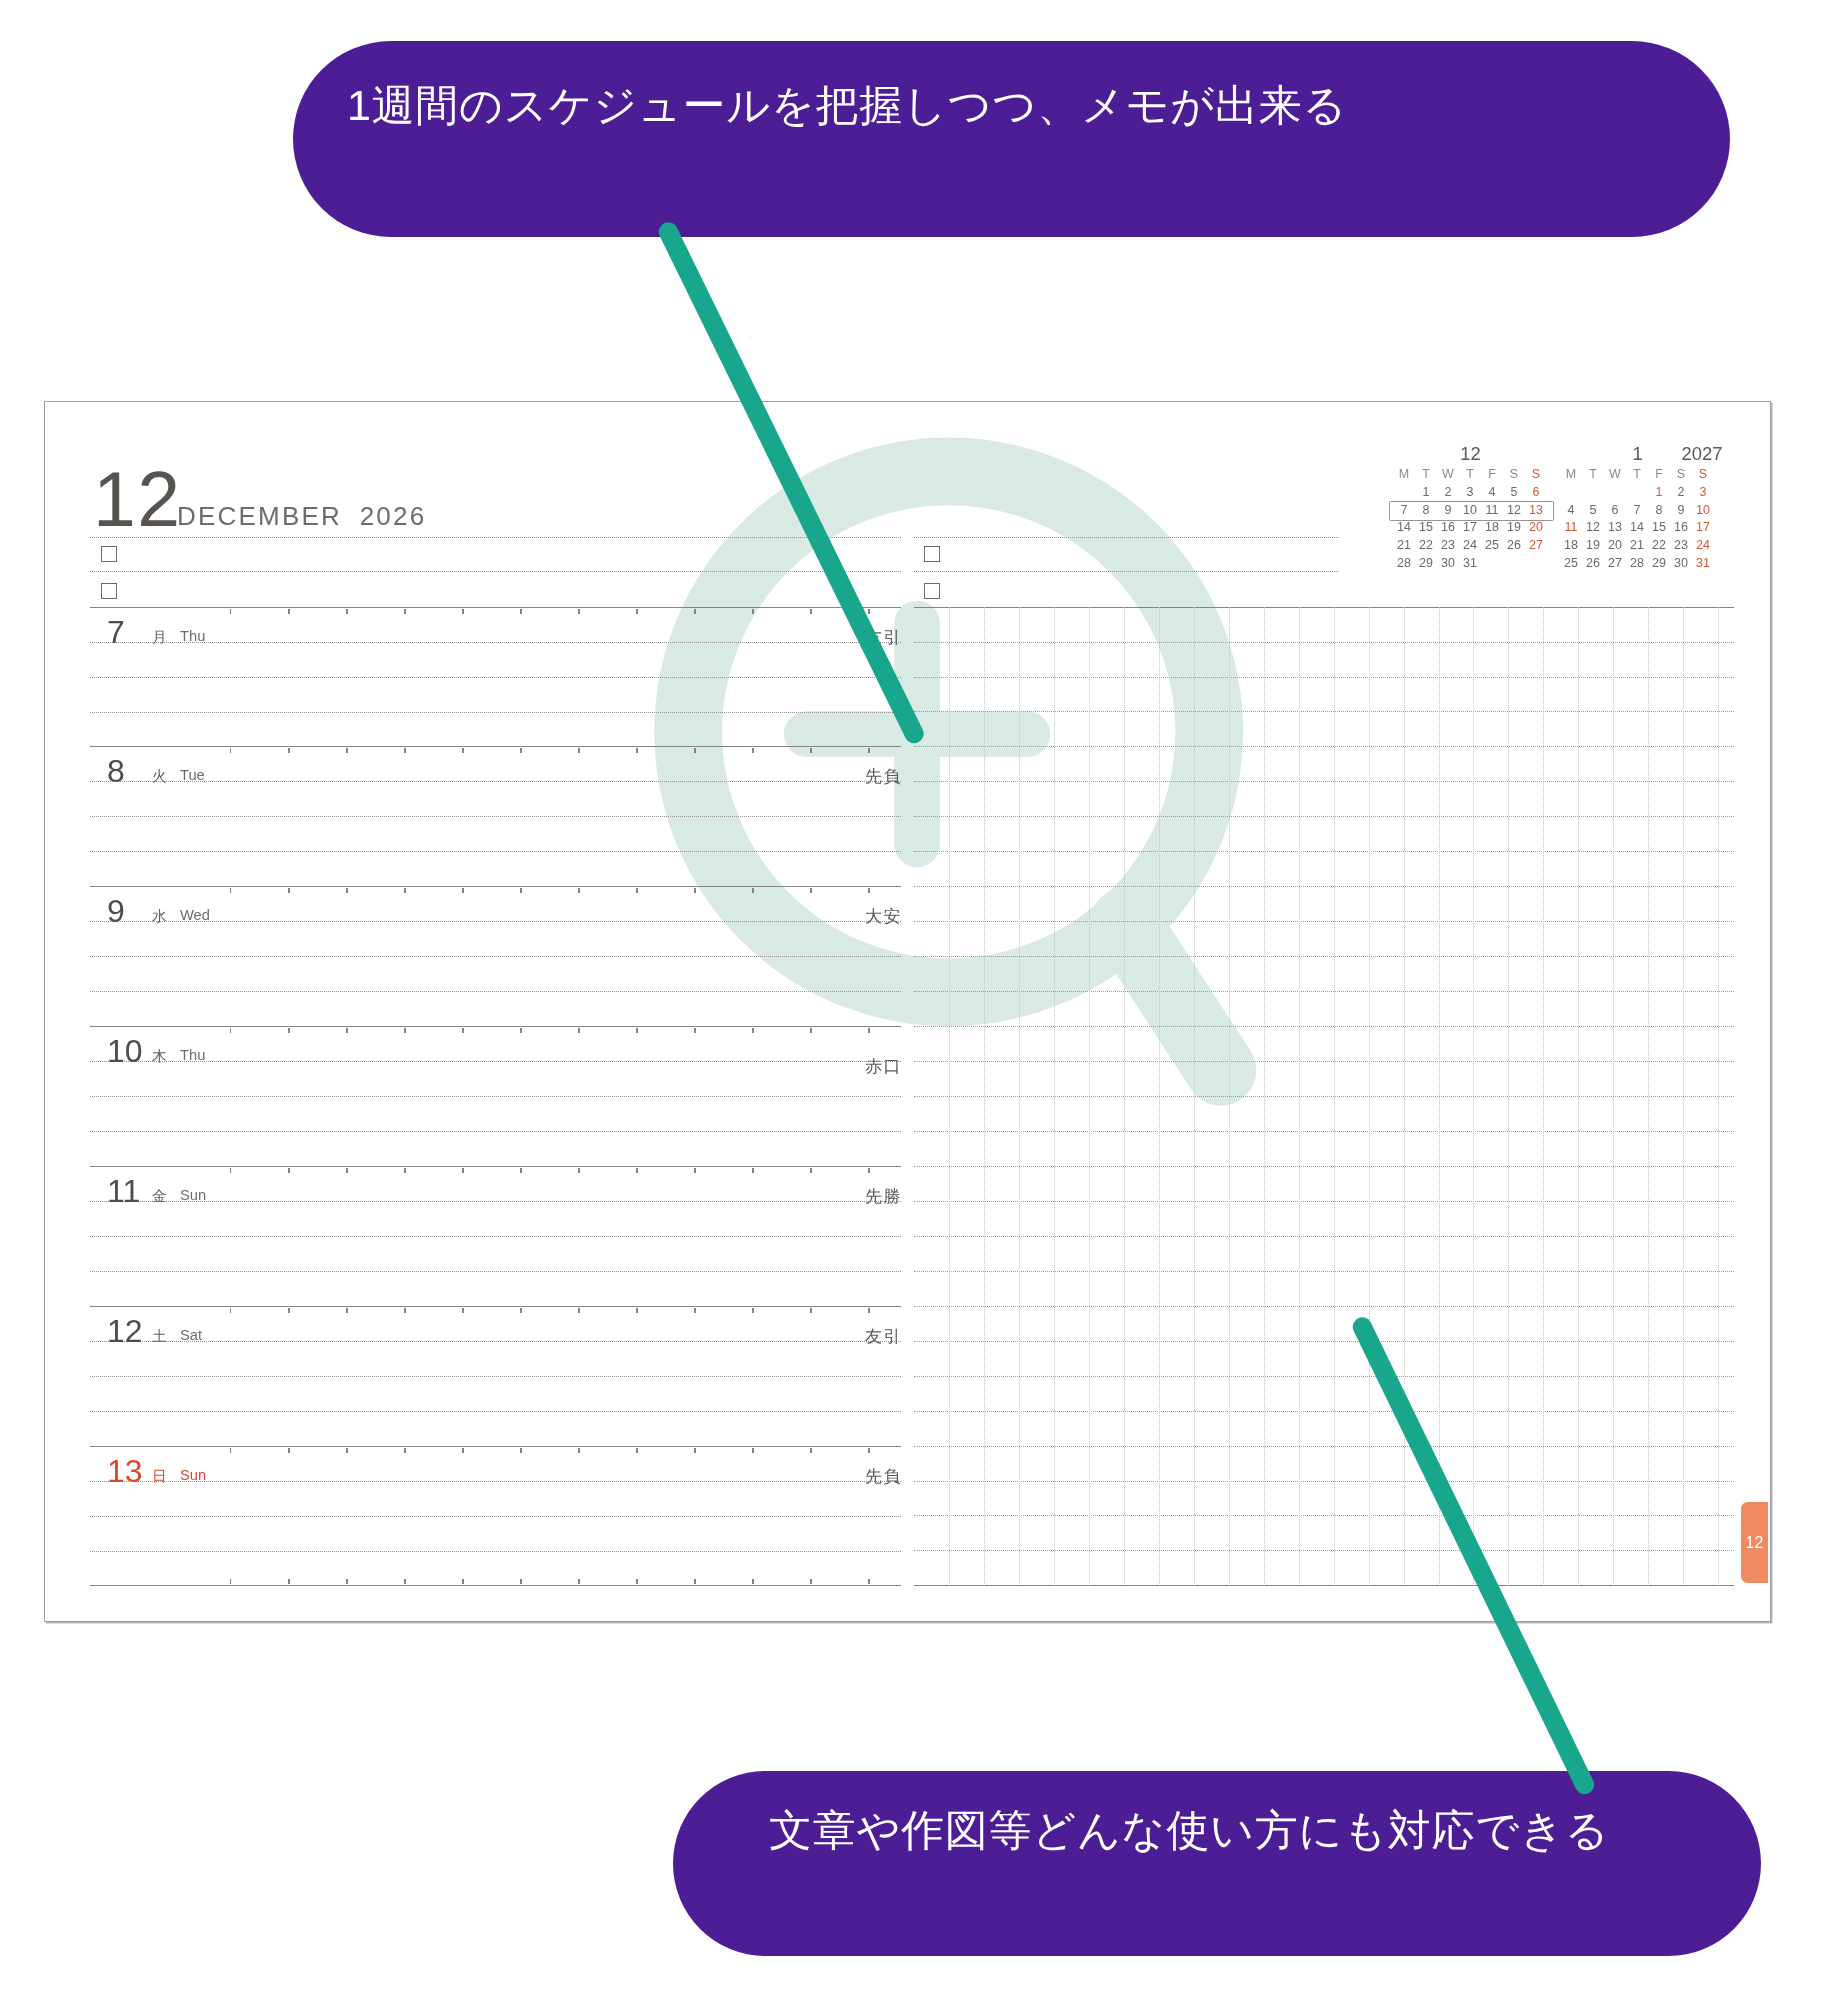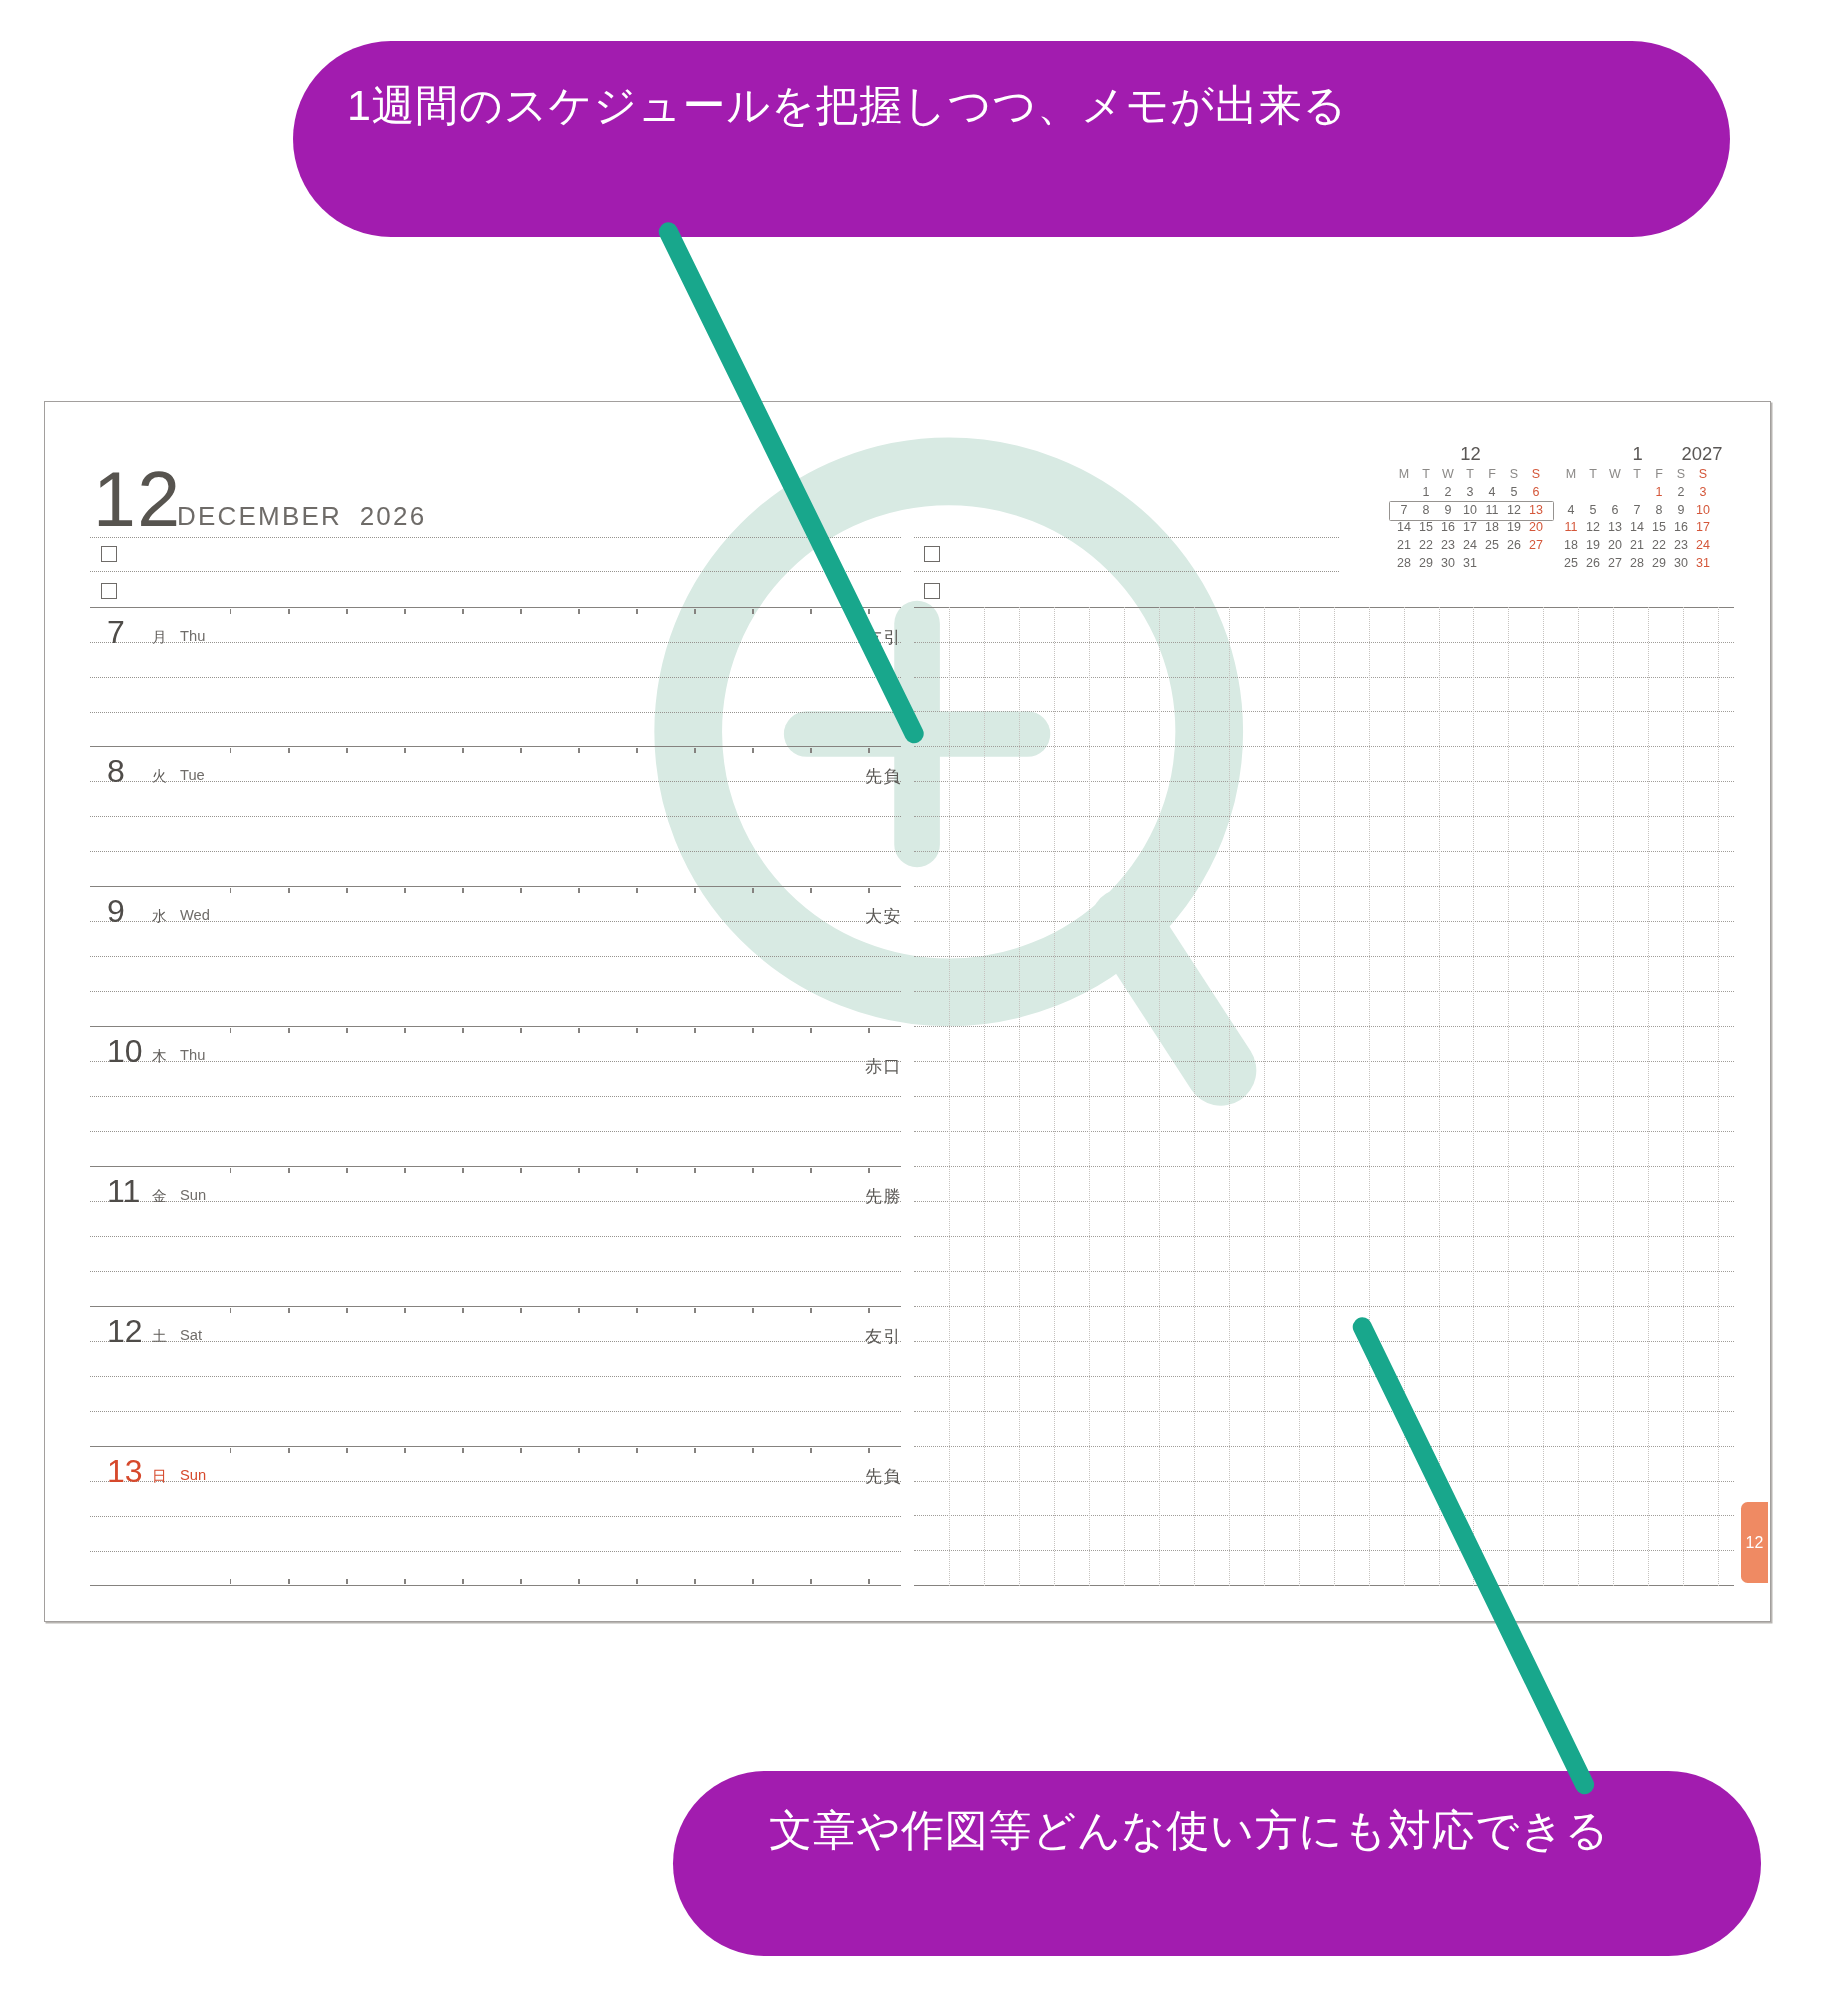--- a/index.html
+++ b/index.html
@@ -1,20 +1,20 @@
 <!DOCTYPE html>
 <html style="font-size:11.8px"><head>
 <meta charset="utf-8">
 <style>
   html,body{margin:0;padding:0;background:#ffffff;}
   body{width:1840px;height:2015px;position:relative;overflow:hidden;
        font-family:"Liberation Sans","DejaVu Sans",sans-serif;}
 
   
-  .bubble{position:absolute;background:#a21caf;color:#ffffff;
+  .bubble{position:absolute;background:#4c1d95;color:#ffffff;
           box-sizing:border-box;}
   .bubble .ln{white-space:nowrap;letter-spacing:0.7px;font-size:43px;font-weight:500;}
   #bubble-top{left:293px;top:41px;width:1437px;height:196px;border-radius:98px;
               padding:29px 0 0 54px;line-height:70px;}
   #bubble-bottom{left:673px;top:1771px;width:1088px;height:185px;border-radius:93px;
               padding:26.5px 0 0 96px;line-height:65px;}
 
   
   #pointer-svg{position:absolute;left:0;top:0;z-index:40;pointer-events:none;}
 

